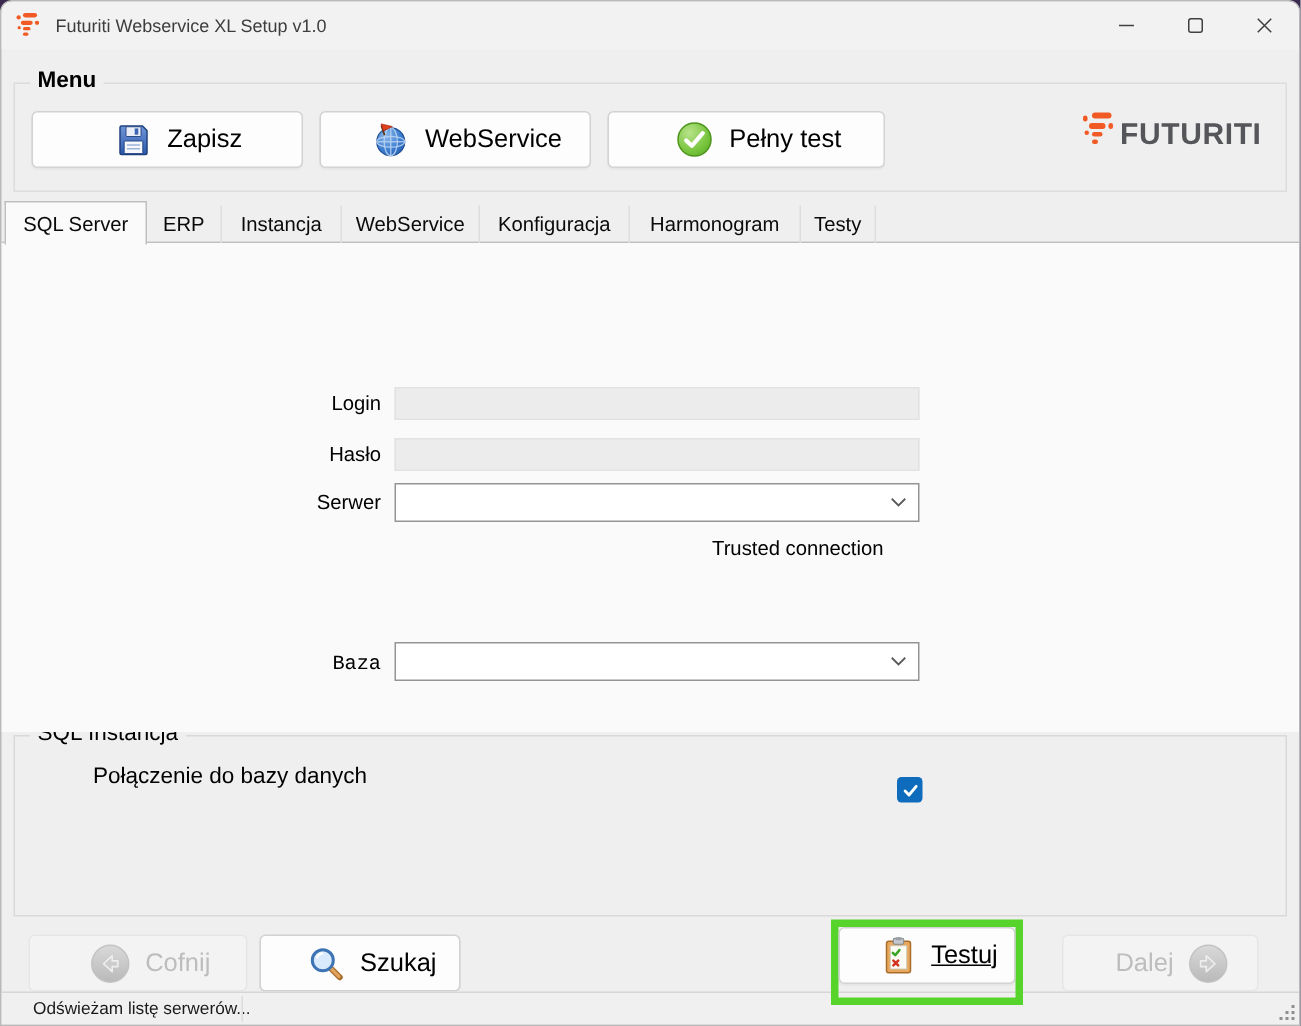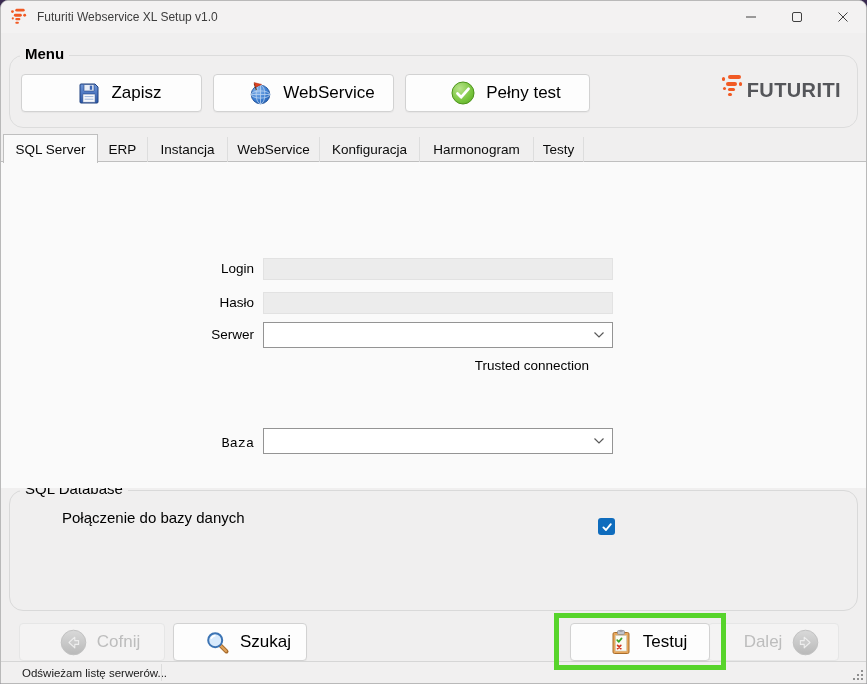--- a/index.html
+++ b/index.html
@@ -23,21 +23,21 @@
   .fl-d1 { left:0px;  top:3px;  width:3.5px; height:3.5px; }
   .fl-b1 { left:6px;  top:1px;  width:13px;  height:4px; }
   .fl-b2 { left:4px;  top:7.5px; width:11px; height:4px; }
   .fl-d2 { left:17px; top:8px;  width:3.5px; height:3.5px; }
   .fl-d3 { left:1px;  top:13px; width:3px;   height:3px; }
   .fl-b3 { left:6px;  top:13.5px; width:7px; height:3.5px; }
   .fl-b4 { left:6px;  top:18.5px; width:4.5px; height:3px; }
   .flogo.small { transform:scale(0.72); transform-origin:top left; }
 
   
-  .groupbox { position:absolute; border:1px solid #dcdcdc; border-radius:14px; }
+  .groupbox { position:absolute; border:1px solid #dcdcdc; border-radius:0; }
   .groupbox-label { position:absolute; top:-11px; left:10px; background:#f0efef; padding:0 5px; }
   #menu-box { left:8px; right:8px; top:54px; height:73px; }
   #menu-label { font-size:15px; font-weight:bold; color:#000; }
   .menu-buttons { position:absolute; top:18px; left:11px; display:flex; gap:11px; }
   .btn { display:inline-flex; align-items:center; justify-content:center; gap:10px;
          background:#fdfdfd; border:1px solid #d2d2d2; border-radius:4px; height:38px;
          font-size:17px; color:#000; cursor:default; box-shadow:0 1px 1px rgba(0,0,0,0.04);padding-left:16px; }
   .btn.disabled { background:#f4f3f3; border-color:#e6e6e6; color:#bdbdbd; box-shadow:none; }
 
   .brand { position:absolute; right:16px; top:18px; display:flex; align-items:flex-start; gap:3px; }
@@ -68,23 +68,23 @@
   
   #sql-box { left:8px; right:8px; top:489px; height:121px; border-color:#d9d9d9; }
   #sql-label { font-size:15px; color:#000; }
   .sql-desc { position:absolute; left:52px; top:18px; font-size:15px; color:#000; }
 
   
   .footer-btn { position:absolute; top:622px; }
   #btn-cofnij { left:18px; width:146px; }
   #btn-szukaj { left:172px; width:134px; }
   #btn-dalej  { left:707px; width:131px; }
-  .highlight-box { position:absolute; left:553px; top:612px; width:172px; height:57px;
-                   border:5px solid #57d42b; display:flex; align-items:center; justify-content:center;
-                   z-index:4; }
+  .highlight-box { position:absolute; left:553px; top:612px; width:128px; height:57px;
+                   border:5px solid #57d42b; display:flex; justify-content:center;
+                   z-index:4;text-decoration:underline; }
   #btn-testuj { width:140px; height:38px; }
 
   
   .statusbar { position:absolute; left:0; right:0; bottom:0; height:22px; background:#f1f0f0;
                border-top:1px solid #d6d6d6; display:flex; align-items:center; }
   .status-text { font-size:11.5px; color:#1a1a1a; padding-left:21px; }
   .sb-sep { position:absolute; left:160px; top:2px; bottom:2px; width:1px; background:#dcdcdc; }
   .grip { position:absolute; right:1px; bottom:1px; width:14px; height:14px; }
 </style>
 </head>
@@ -232,21 +232,21 @@
     <div class="form-label" style="top:269px; height:26px; line-height:26px;font-family:Liberation Mono, monospace;">Baza</div>
     <div class="combo field" style="top:266px;">
       <span class="combo-value"></span>
       <svg width="12" height="8">
         <path d="M1.5 1.5 L6 6 L10.5 1.5" fill="none" stroke="#5a5a5a" stroke-width="1.2"></path>
       </svg>
     </div>
   </div>
 
   <div class="groupbox" id="sql-box">
-    <div class="groupbox-label" id="sql-label">SQL Database</div>
+    <div class="groupbox-label" id="sql-label">SQL Instancja</div>
     <div class="sql-desc">Połączenie do bazy danych</div>
   </div>
 
   <div class="btn disabled footer-btn" id="btn-cofnij">
     <svg width="27" height="27" viewBox="0 0 27 27">
       <defs>
           <linearGradient id="gcl" x1="0" y1="0" x2="0" y2="1">
         <stop offset="0" stop-color="#d9d9d9"></stop>
             <stop offset="1" stop-color="#b9b9b9"></stop>
           </linearGradient>

